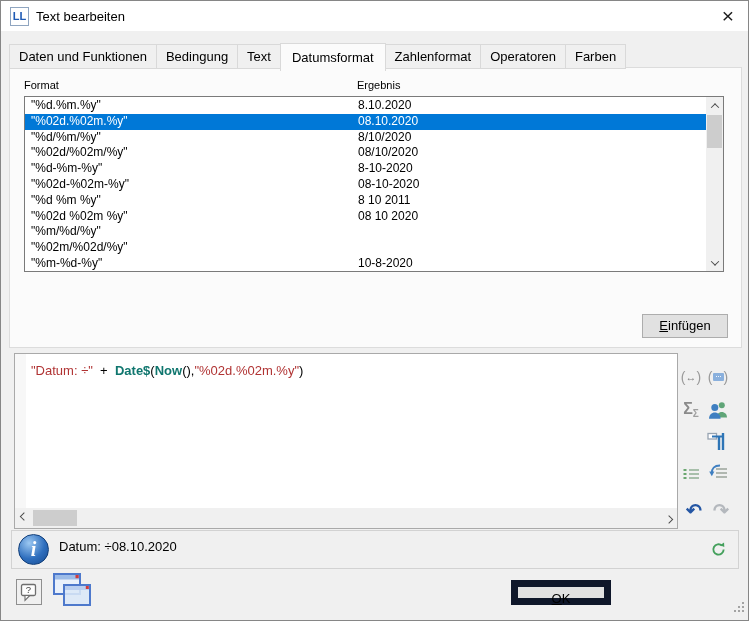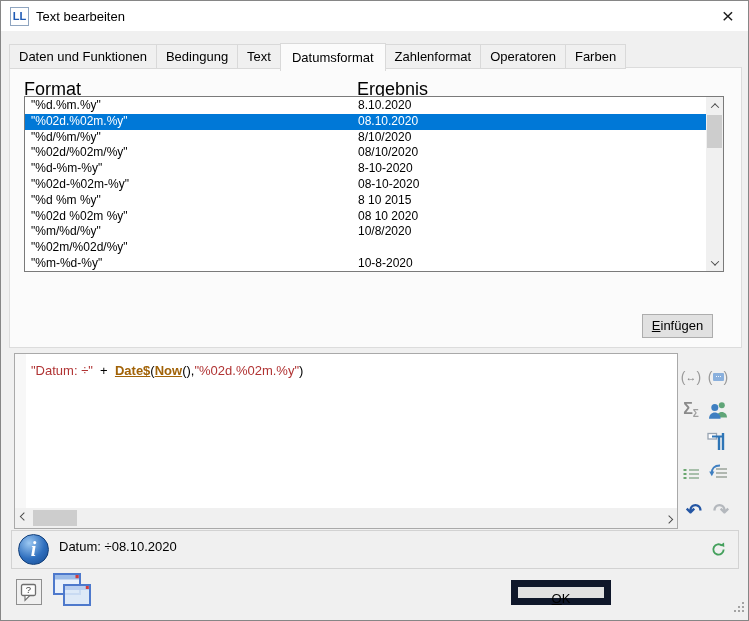--- a/index.html
+++ b/index.html
@@ -29,21 +29,21 @@
   .tab:first-child { border-left:1px solid #d9d9d9; }
   .tab.active {
     background:#fbfbfb; border:1px solid #d9d9d9; border-bottom:none;
     padding:6px 11px 6px; margin-left:-1px; margin-bottom:-1px; position:relative; z-index:4;
   }
   
   .panel {
     position:absolute; left:8px; top:66px; width:733px; height:281px;
     background:#fbfbfb; border:1px solid #dcdcdc; z-index:1;
   }
-  .col-label { position:absolute; top:11px; font-size:18px; }
+  .col-label { position:absolute; top:11px; font-size:11px; }
   .lab-format  { left:14px; }
   .lab-ergebnis{ left:347px; }
   
   .listbox {
     position:absolute; left:14px; top:28px; width:700px; height:176px;
     background:#fff; border:1px solid #7a7a7a;
   }
   .rows { position:absolute; left:0; top:1px; right:17px; }
   .lrow { height:15.8px; line-height:15.8px; font-size:12px; display:flex; white-space:nowrap; }
   .lrow .c-fmt { padding-left:6px; width:333px; overflow:hidden; }
@@ -58,31 +58,31 @@
   .chev.up { transform:rotate(45deg) translate(1px,1px); }
   .chev.down { transform:rotate(225deg) translate(1px,1px); }
   .chev.left { transform:rotate(-45deg) translate(1px,-1px); }
   .chev.right { transform:rotate(135deg) translate(1px,-1px); }
   
   .descbox {
     position:absolute; left:14px; top:212px; width:605px; height:54px;
     background:#fff; border:1px solid #abadb3; font-size:13px; padding:5px 8px;
   }
   .btn { background:#e1e1e1; border:1px solid #adadad; font-size:13px; text-align:center; cursor:default; }
-  .btn-insert { position:absolute; left:632px; top:246px; width:71px; height:24px; line-height:22px; }
+  .btn-insert { position:absolute; left:632px; top:246px; width:86px; height:24px; line-height:22px; }
   .u { text-decoration:underline; }
   
   .editor {
     position:absolute; left:13px; top:352px; width:664px; height:176px;
     background:#fff; border:1px solid #a9a9a9;
   }
   .editor-margin { position:absolute; left:0; top:0; bottom:20px; width:11px; background:#f7f7f7; }
   .formula { position:absolute; left:16px; top:9px; font-size:13px; white-space:pre; }
   .t-string { color:#b03333; }
-  .t-func { font-weight:bold; color:#a16207;text-decoration:underline; }
+  .t-func { font-weight:bold; color:#0f766e; }
   .t-op, .t-plain { color:#000; }
   .hscroll { position:absolute; left:0; bottom:0; width:100%; height:20px; background:#f0f0f0; }
   .hs-left { left:0; top:1px; } .hs-right { right:0; top:1px; }
   .hthumb { position:absolute; left:18px; top:2px; width:44px; height:16px; background:#cdcdcd; }
   
   .sideicon { position:absolute; width:24px; height:24px; display:flex; align-items:center; justify-content:center; }
   .paren { font-size:14px; color:#9a9a9a; }
   .arrowglyph { font-size:11px; color:#808080; font-weight:bold; }
   .bluebox { display:inline-block; width:11px; height:8px; background:#8ab0dd; border-radius:1px;
     color:#fff; font-size:9px; line-height:6px; text-align:center; letter-spacing:-1px; vertical-align:1px; }
@@ -158,29 +158,28 @@
         <div class="lrow">
             <span class="c-fmt">"%d-%m-%y"</span>
             <span class="c-res">8-10-2020</span>
           </div>
         <div class="lrow">
             <span class="c-fmt">"%02d-%02m-%y"</span>
             <span class="c-res">08-10-2020</span>
           </div>
         <div class="lrow">
             <span class="c-fmt">"%d %m %y"</span>
-            <span class="c-res">8 10 2015</span>
+            <span class="c-res">8 10 2011</span>
           </div>
         <div class="lrow">
             <span class="c-fmt">"%02d %02m %y"</span>
             <span class="c-res">08 10 2020</span>
           </div>
         <div class="lrow">
             <span class="c-fmt">"%m/%d/%y"</span>
-            <span class="c-res">10/8/2020</span>
           </div>
         <div class="lrow">
             <span class="c-fmt">"%02m/%02d/%y"</span>
           </div>
         <div class="lrow">
             <span class="c-fmt">"%m-%d-%y"</span>
             <span class="c-res">10-8-2020</span>
           </div>
       </div>
       <div class="vscroll">

